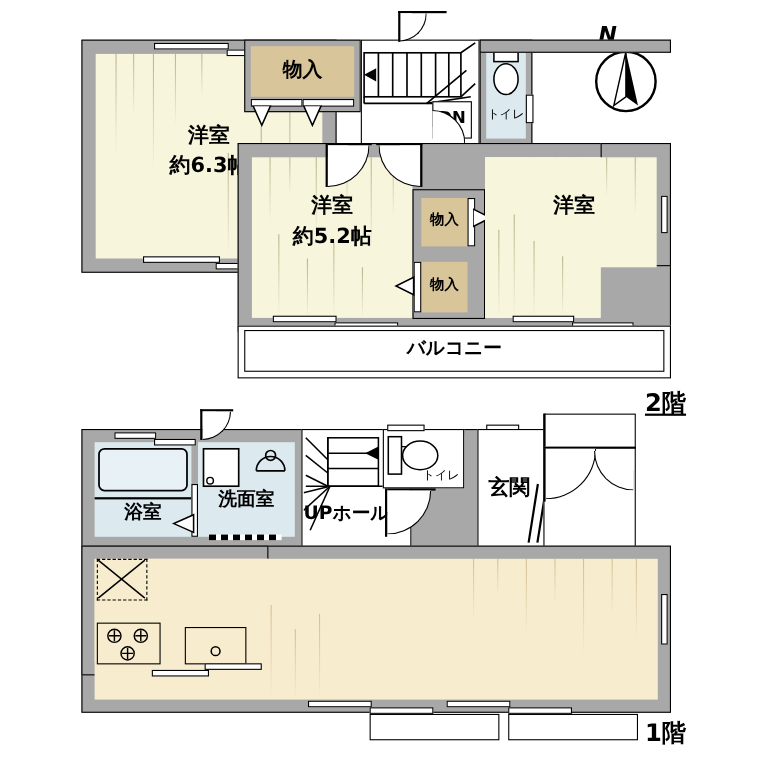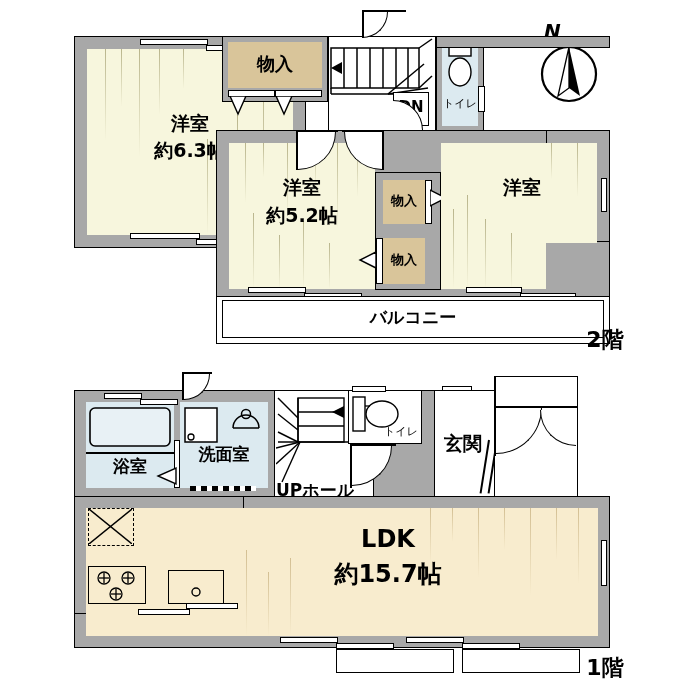--- a/index.html
+++ b/index.html
@@ -184,21 +184,21 @@
   </div>
   <div class="lbl rname" style="left:452px;top:177px;width:140px;">洋室</div>
   <div class="win" style="left:466px;top:287px;width:56px;height:6px;"></div>
   <div class="win" style="left:520px;top:293px;width:56px;height:6px;"></div>
   <div class="win" style="left:601px;top:178px;width:6px;height:34px;"></div>
 
   <div class="thin f-white" style="left:216px;top:296px;width:394px;height:48px;"></div>
   <div class="thin f-white" style="left:222px;top:300px;width:382px;height:38px;"></div>
   <div class="lbl" style="left:222px;top:308px;width:382px;font-size:17px;font-weight:600;">バルコニー</div>
 
-  <div class="lbl floorlbl" style="left:570px;top:328px;width:70px;">2階</div>
+  <div class="lbl floorlbl" style="left:570px;top:356px;width:70px;text-decoration:underline;">2階</div>
 
   <div class="wall" style="left:74px;top:390px;width:436px;height:110px;"></div>
 
   <div class="room f-water" style="left:86px;top:402px;width:88px;height:86px;"></div>
   <svg style="position:absolute;left:86px;top:402px;" width="88" height="50">
     <rect x="4" y="6" width="80" height="38" rx="5" fill="#e8f1f5" stroke="#000" stroke-width="1.6"></rect>
   </svg>
   <div class="line" style="left:86px;top:452px;width:88px;height:2px;"></div>
   <div class="lbl" style="left:86px;top:457px;width:88px;font-size:17px;font-weight:600;">浴室</div>
   <div class="win" style="left:104px;top:393px;width:38px;height:6px;"></div>
@@ -235,21 +235,21 @@
       <line x1="2" y1="6" x2="22" y2="26"></line>
       <line x1="2" y1="22" x2="22" y2="38"></line>
       <line x1="2" y1="40" x2="22" y2="50"></line>
       <line x1="0" y1="56" x2="24" y2="50"></line>
       <line x1="0" y1="72" x2="24" y2="50"></line>
       <line x1="6" y1="90" x2="24" y2="50"></line>
       <line x1="2" y1="50" x2="96" y2="50"></line>
     </g>
     <polygon points="56,20 68,14 68,26" fill="#000"></polygon>
   </svg>
-  <div class="lbl" style="left:276px;top:481px;width:120px;font-size:17px;font-weight:600;text-align:left;">UPホール</div>
+  <div class="lbl" style="left:276px;top:458px;width:120px;font-size:17px;font-weight:600;text-align:left;">UPホール</div>
 
   <div class="room f-water" style="left:348px;top:396px;width:74px;height:48px;"></div>
   <div class="thin" style="left:348px;top:390px;width:74px;height:54px;" style2=""></div>
   <svg style="position:absolute;left:350px;top:394px;" width="72" height="48">
     <rect x="3" y="3" width="12" height="34" fill="#fff" stroke="#000" stroke-width="1.4"></rect>
     <ellipse cx="32" cy="20" rx="16" ry="13" fill="#fff" stroke="#000" stroke-width="1.4"></ellipse>
     <line x1="15" y1="12" x2="20" y2="12" stroke="#000" stroke-width="1.3"></line>
   </svg>
   <div class="lbl tiny" style="left:378px;top:426px;width:46px;font-size:11px;">トイレ</div>
   <div class="win" style="left:352px;top:386px;width:34px;height:6px;"></div>
@@ -287,22 +287,20 @@
     <div class="vstroke ldk" style="left:418px;top:0;height:42px;"></div>
     <div class="vstroke ldk" style="left:444px;top:0;height:88px;"></div>
     <div class="vstroke ldk" style="left:470px;top:0;height:52px;"></div>
     <div class="vstroke ldk" style="left:492px;top:0;height:76px;"></div>
     <div class="vstroke ldk" style="left:160px;top:42px;height:86px;"></div>
     <div class="vstroke ldk" style="left:182px;top:64px;height:64px;"></div>
     <div class="vstroke ldk" style="left:204px;top:50px;height:78px;"></div>
   </div>
   <div class="room f-ldk" style="left:86px;top:508px;width:158px;height:94px;"></div>
 
-  <div class="lbl" style="left:288px;top:526px;width:200px;font-size:24px;font-weight:700;">LDK</div>
-  <div class="lbl" style="left:288px;top:561px;width:200px;font-size:24px;font-weight:700;">約15.7帖</div>
 
   <div style="position:absolute;left:88px;top:508px;width:46px;height:38px;border:1.6px dashed #000;box-sizing:border-box;">
     <svg width="43" height="35">
         <line x1="0" y1="0" x2="43" y2="35" stroke="#000" stroke-width="1.4"></line>
       <line x1="43" y1="0" x2="0" y2="35" stroke="#000" stroke-width="1.4"></line>
       </svg>
   </div>
   <div class="thin" style="left:88px;top:566px;width:58px;height:38px;background:none;"></div>
   <svg style="position:absolute;left:88px;top:566px;" width="58" height="38">
     <g fill="none" stroke="#000" stroke-width="1.3">

